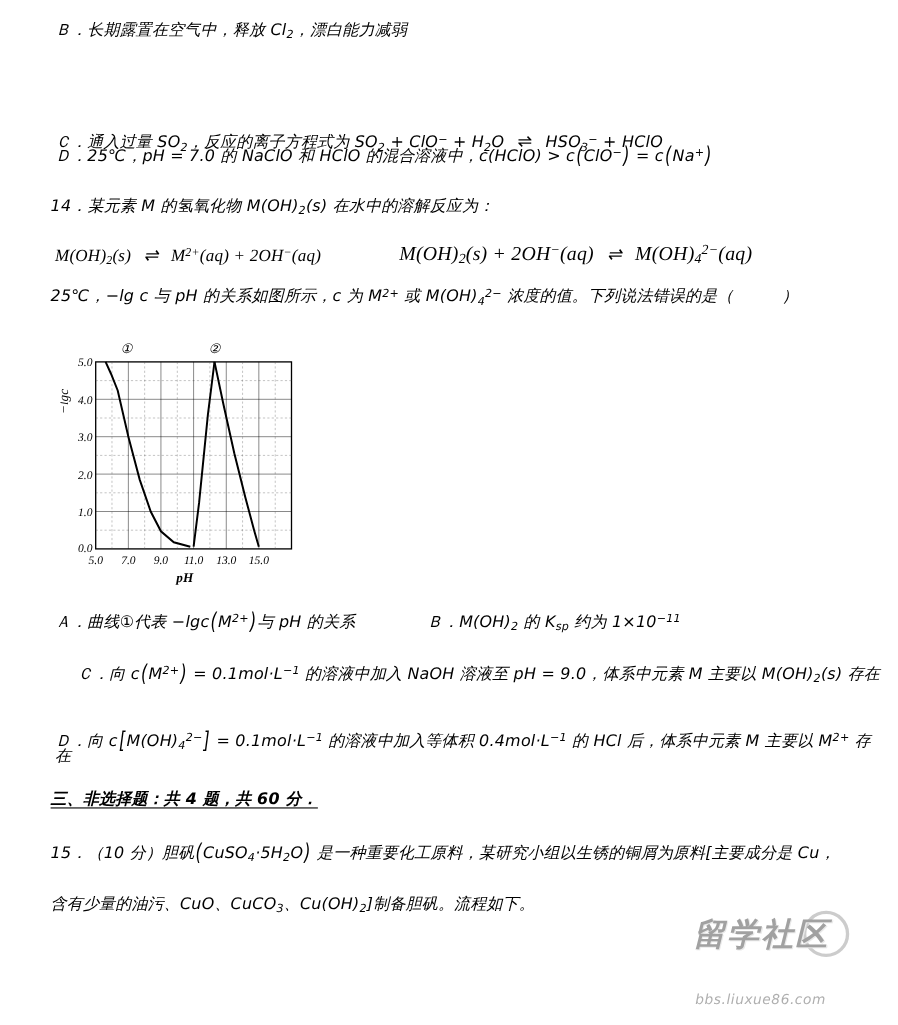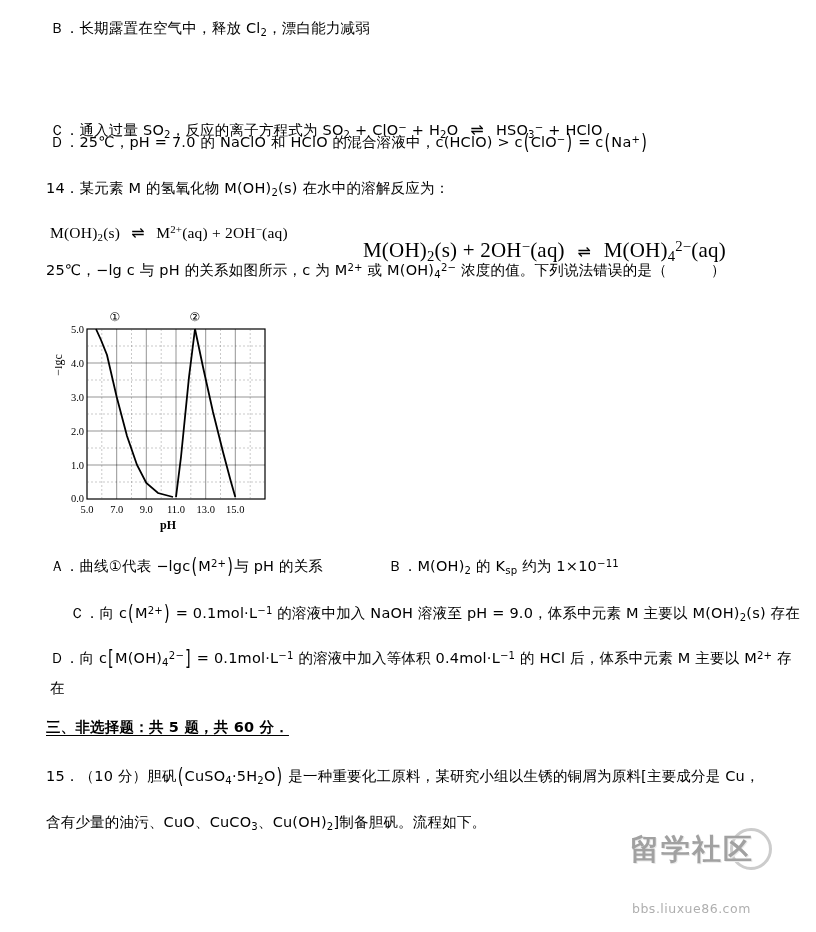--- a/index.html
+++ b/index.html
@@ -14,20 +14,21 @@
     color: #000000;
     position: relative;
     overflow: hidden;
   }
   .page {
     position: relative;
     width: 816px;
     height: 918px;
     padding: 0;
     box-sizing: border-box;
+    font-style: italic;
   }
   .line {
     position: absolute;
     font-size: 15.5px;
     line-height: 20px;
     white-space: nowrap;
     letter-spacing: 0.2px;
   }
   .cn {
     font-family: "DejaVu Sans", "Liberation Sans", sans-serif;
@@ -135,21 +136,21 @@
     <span>Ｄ．25℃，pH = 7.0 的 NaClO 和 HClO 的混合溶液中，c(HClO) &gt; c<span class="bigparen">(</span>ClO<sup>−</sup><span class="bigparen">)</span> = c<span class="bigparen">(</span>Na<sup>+</sup><span class="bigparen">)</span></span>
   </div>
 
   <div class="line cn" style="left:46px; top:178px;">
     <span>14．</span><span>某元素 M 的氢氧化物 M(OH)<sub>2</sub>(s) 在水中的溶解反应为：</span>
   </div>
 
   <div class="line mathy" style="left:50px; top:219px; font-size:15.5px;">
     <span>M(OH)<sub>2</sub>(s) <span class="eqq"></span> M<sup>2+</sup>(aq) + 2OH<sup>−</sup>(aq)</span>
   </div>
-  <div class="line mathy" style="left:363px; top:236px; font-size:21px;">
+  <div class="line mathy" style="left:363px; top:217px; font-size:18px;">
     <span>M(OH)<sub>2</sub>(s) + 2OH<sup>−</sup>(aq) <span class="eqq"></span> M(OH)<sub>4</sub><sup>2−</sup>(aq)</span>
   </div>
 
   <div class="line cn" style="left:46px; top:258px;">
     <span>25℃，−lg c 与 pH 的关系如图所示，c 为 M<sup>2+</sup> 或 M(OH)<sub>4</sub><sup>2−</sup> 浓度的值。下列说法错误的是（　　　）</span>
   </div>
 
   <div id="chart-area">
     <svg class="chart-svg" width="230" height="235" viewBox="0 0 230 235" xmlns="http://www.w3.org/2000/svg">
 
@@ -222,29 +223,29 @@
     <span>Ａ．曲线①代表 −lgc<span class="bigparen">(</span>M<sup>2+</sup><span class="bigparen">)</span>与 pH 的关系</span>
   </div>
   <div class="line cn" style="left:388px; top:554px;">
     <span>Ｂ．M(OH)<sub>2</sub> 的 K<sub>sp</sub> 约为 1×10<sup>−11</sup></span>
   </div>
 
   <div class="line cn" style="left:50px; top:601px;margin-left:20px;">
     <span>Ｃ．向 c<span class="bigparen">(</span>M<sup>2+</sup><span class="bigparen">)</span> = 0.1mol·L<sup>−1</sup> 的溶液中加入 NaOH 溶液至 pH = 9.0，体系中元素 M 主要以 M(OH)<sub>2</sub>(s) 存在</span>
   </div>
 
-  <div class="line cn" style="left:50px; top:646px;">
+  <div class="line cn" style="left:50px; top:662px;">
     <span>Ｄ．向 c<span class="bigparen">[</span>M(OH)<sub>4</sub><sup>2−</sup><span class="bigparen">]</span> = 0.1mol·L<sup>−1</sup> 的溶液中加入等体积 0.4mol·L<sup>−1</sup> 的 HCl 后，体系中元素 M 主要以 M<sup>2+</sup> 存</span>
   </div>
   <div class="line cn" style="left:50px; top:678px;">
     <span>在</span>
   </div>
 
   <div class="line cn bold" style="left:46px; top:717px; text-decoration: underline; text-underline-offset:3px;">
-    <span>三、非选择题：共 5 题，共 60 分．</span>
+    <span>三、非选择题：共 4 题，共 60 分．</span>
   </div>
 
   <div class="line cn" style="left:46px; top:766px;">
     <span>15．</span><span>（10 分）</span><span>胆矾<span class="bigparen">(</span>CuSO<sub>4</sub>·5H<sub>2</sub>O<span class="bigparen">)</span> 是一种重要化工原料，某研究小组以生锈的铜屑为原料[主要成分是 Cu，</span>
   </div>
   <div class="line cn" style="left:46px; top:812px;">
     <span>含有少量的油污、CuO、CuCO<sub>3</sub>、Cu(OH)<sub>2</sub>]制备胆矾。流程如下。</span>
   </div>
 
   <div id="watermark">

